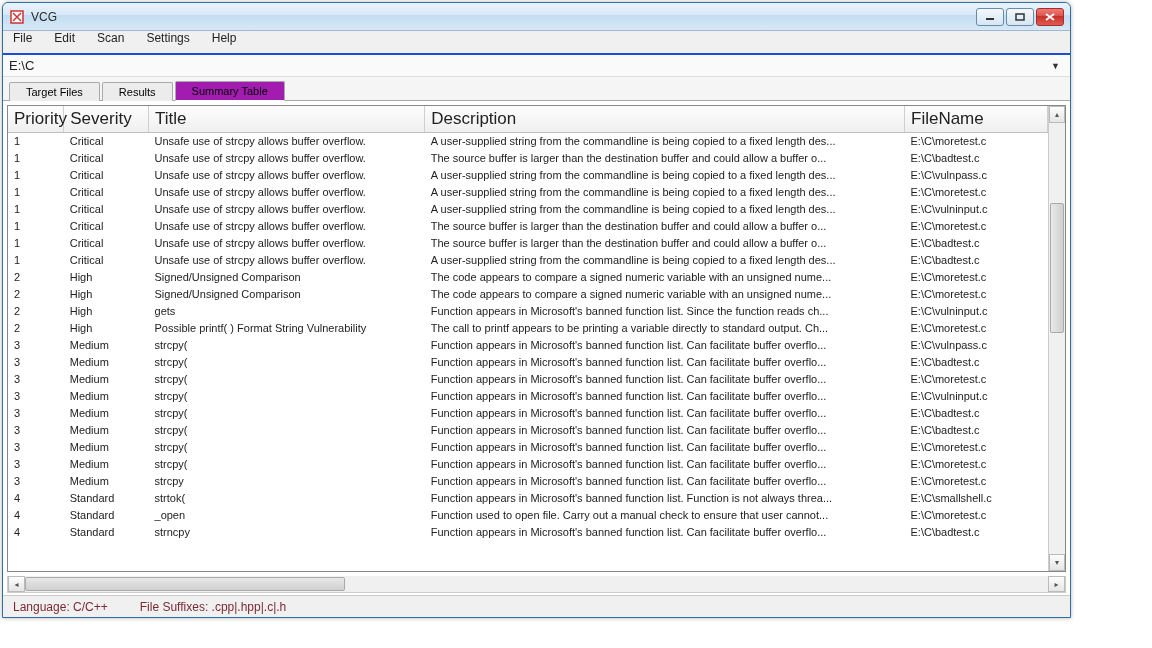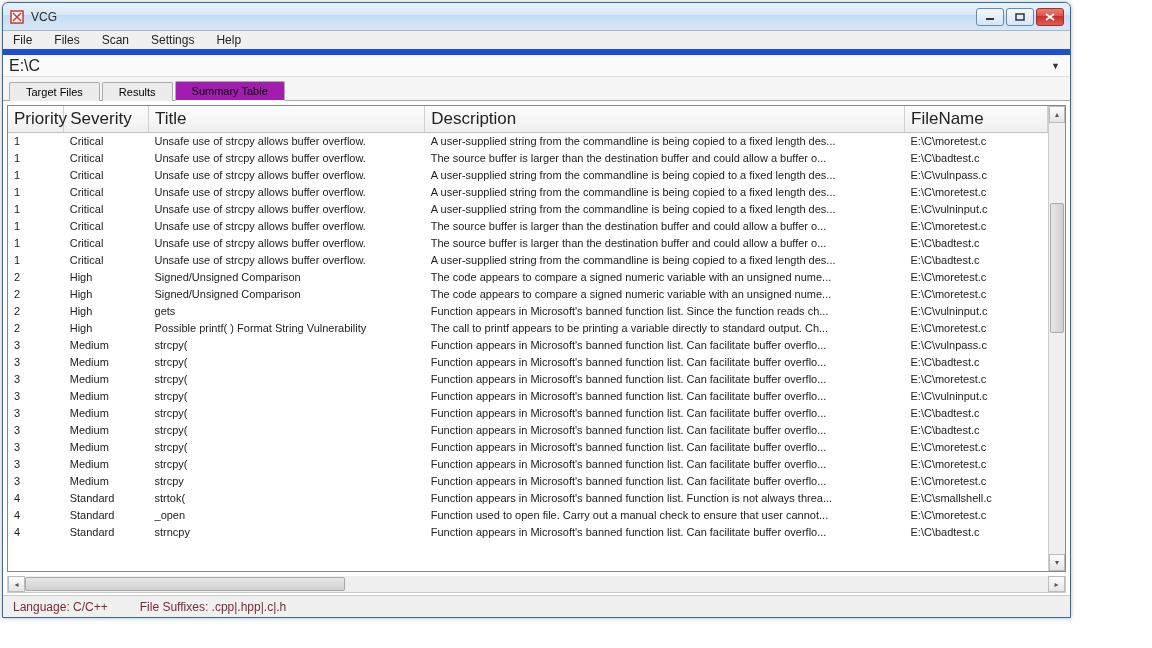--- a/index.html
+++ b/index.html
@@ -47,37 +47,36 @@
   background: linear-gradient(to bottom, #f07b74 0%, #d9534f 45%, #c9302c 46%, #e05a50 100%);
   border-color: #a12f2a;
   color: #fff;
 }
 
 
 .menubar {
   height: 24px;
   background: #f0f0f0;
   display: flex;
-  align-items: center;
   padding: 0 10px;
   gap: 22px;
-  border-bottom: 6px solid #1d4ed8;
+  border-bottom: 2px solid #1d4ed8;
 }
 .menubar span { font-size: 12px; color: #222; cursor: default; }
 
 
 .path-row {
   height: 22px;
   display: flex;
   align-items: center;
   padding: 0 6px;
   border-bottom: 1px solid #e0e0e0;
   background: #fafafa;
 }
-.path-text { font-size: 16px; color: #222; flex: 1; }
+.path-text { font-size: 13px; color: #222; flex: 1; }
 .dropdown-arrow { font-size: 9px; color: #333; padding: 0 4px; cursor: pointer; }
 
 
 .tab-row {
   height: 24px;
   display: flex;
   align-items: flex-end;
   padding: 2px 6px 0 6px;
   background: #f5f5f5;
   border-bottom: 1px solid #aaa;
@@ -234,21 +233,21 @@
       <div class="win-btn close">
           <svg width="10" height="8">
             <path d="M1 1 L9 7 M9 1 L1 7" stroke="#fff" stroke-width="1.8"></path>
           </svg>
         </div>
     </div>
   </div>
 
   <div class="menubar">
     <span>File</span>
-    <span>Files</span>
+    <span>Edit</span>
     <span>Scan</span>
     <span>Settings</span>
     <span>Help</span>
   </div>
 
   <div class="path-row">
     <span class="path-text">E:\C</span>
     <span class="dropdown-arrow">▼</span>
   </div>
 

